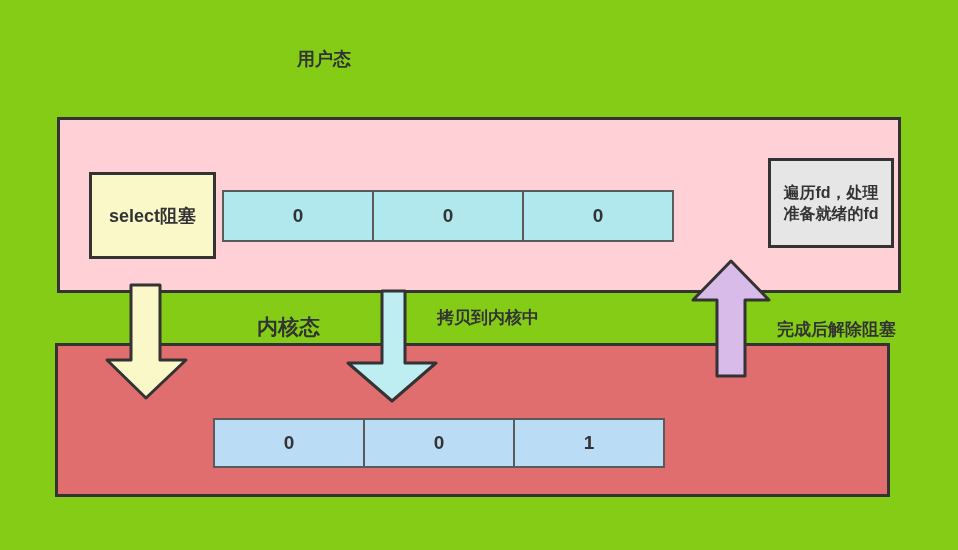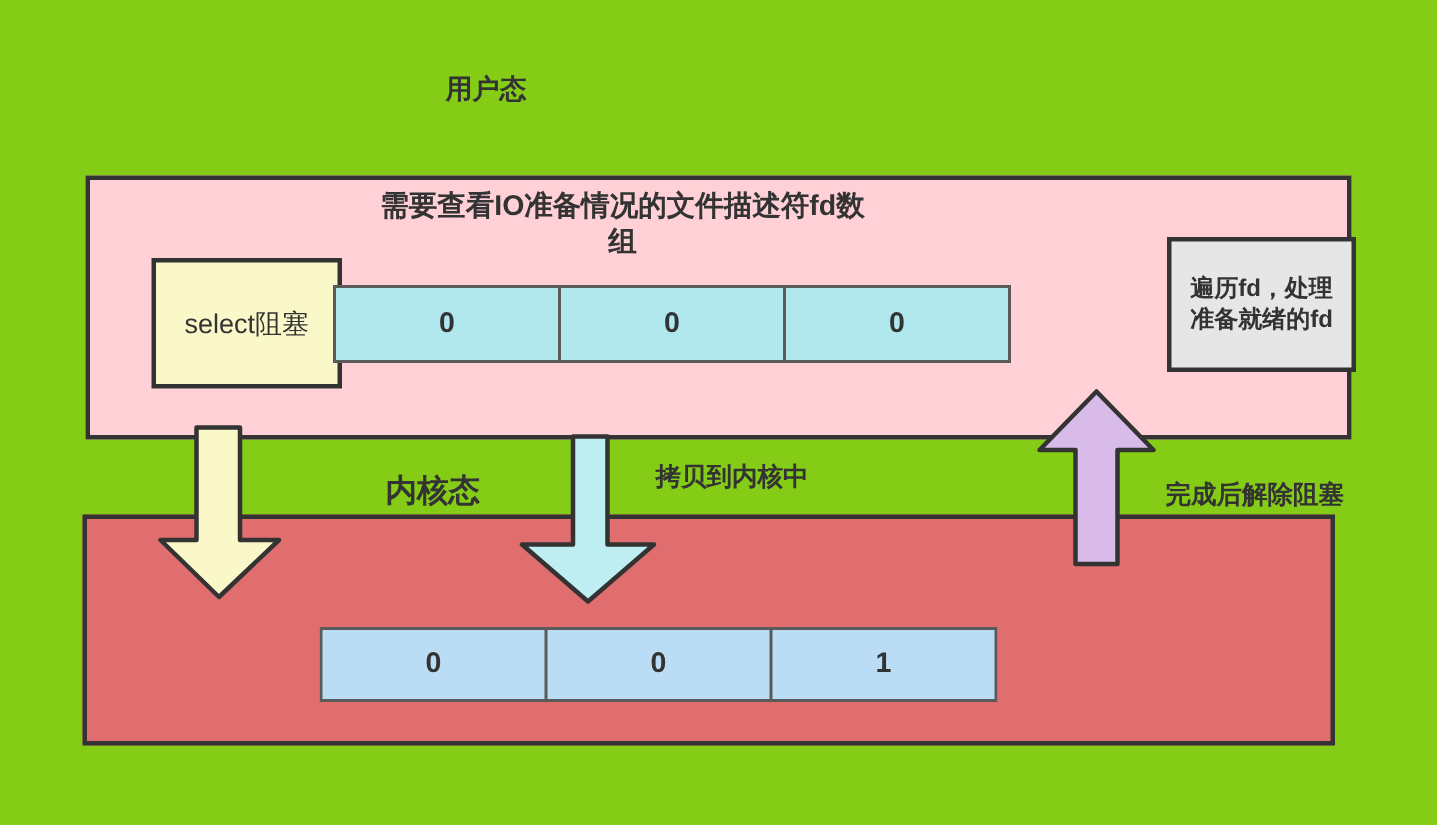--- a/index.html
+++ b/index.html
@@ -48,33 +48,32 @@
     font-weight: bold;
     color: #333333;
   }
   .select-box {
     position: absolute;
     left: 89px; top: 172px;
     width: 127px; height: 87px;
     background: var(--select-box-fill, #faf7c8);
     border: 3px solid var(--outline, #333333);
     display: flex; align-items: center; justify-content: center;
-    font-size: 18px; font-weight: normal; margin-left: 12px;
+    font-size: 18px; font-weight: bold;
   }
   .traverse-box {
     position: absolute;
     left: 768px; top: 158px;
     width: 126px; height: 90px;
     background: var(--traverse-box-fill, #e6e6e6);
     border: 3px solid var(--outline, #333333);
     display: flex; align-items: center; justify-content: center;
     text-align: center;
     font-size: 16px; line-height: 21px; font-weight: bold;
     padding: 2px 8px;
-    margin-left: 10px;
   }
   .fd-array {
     position: absolute;
     display: flex;
     border: 2px solid #5a5a5a;
   }
   .user-array {
     left: 222px; top: 190px;
     width: 452px; height: 52px;
     background: var(--user-array-fill, #b0e8ee);
@@ -108,21 +107,20 @@
 </style>
 </head>
 <body>
 
 <div class="canvas">
 
   <div class="label label-user-mode">用户态</div>
 
   <div class="user-box"></div>
 
-  <div class="user-title">需要查看IO准备情况的文件描述符fd数组</div>
 
   <div class="select-box">select阻塞</div>
 
   <div class="fd-array user-array">
     <div class="fd-cell">0</div>
     <div class="fd-cell">0</div>
     <div class="fd-cell">0</div>
   </div>
 
   <div class="traverse-box">遍历fd，处理准备就绪的fd</div>

